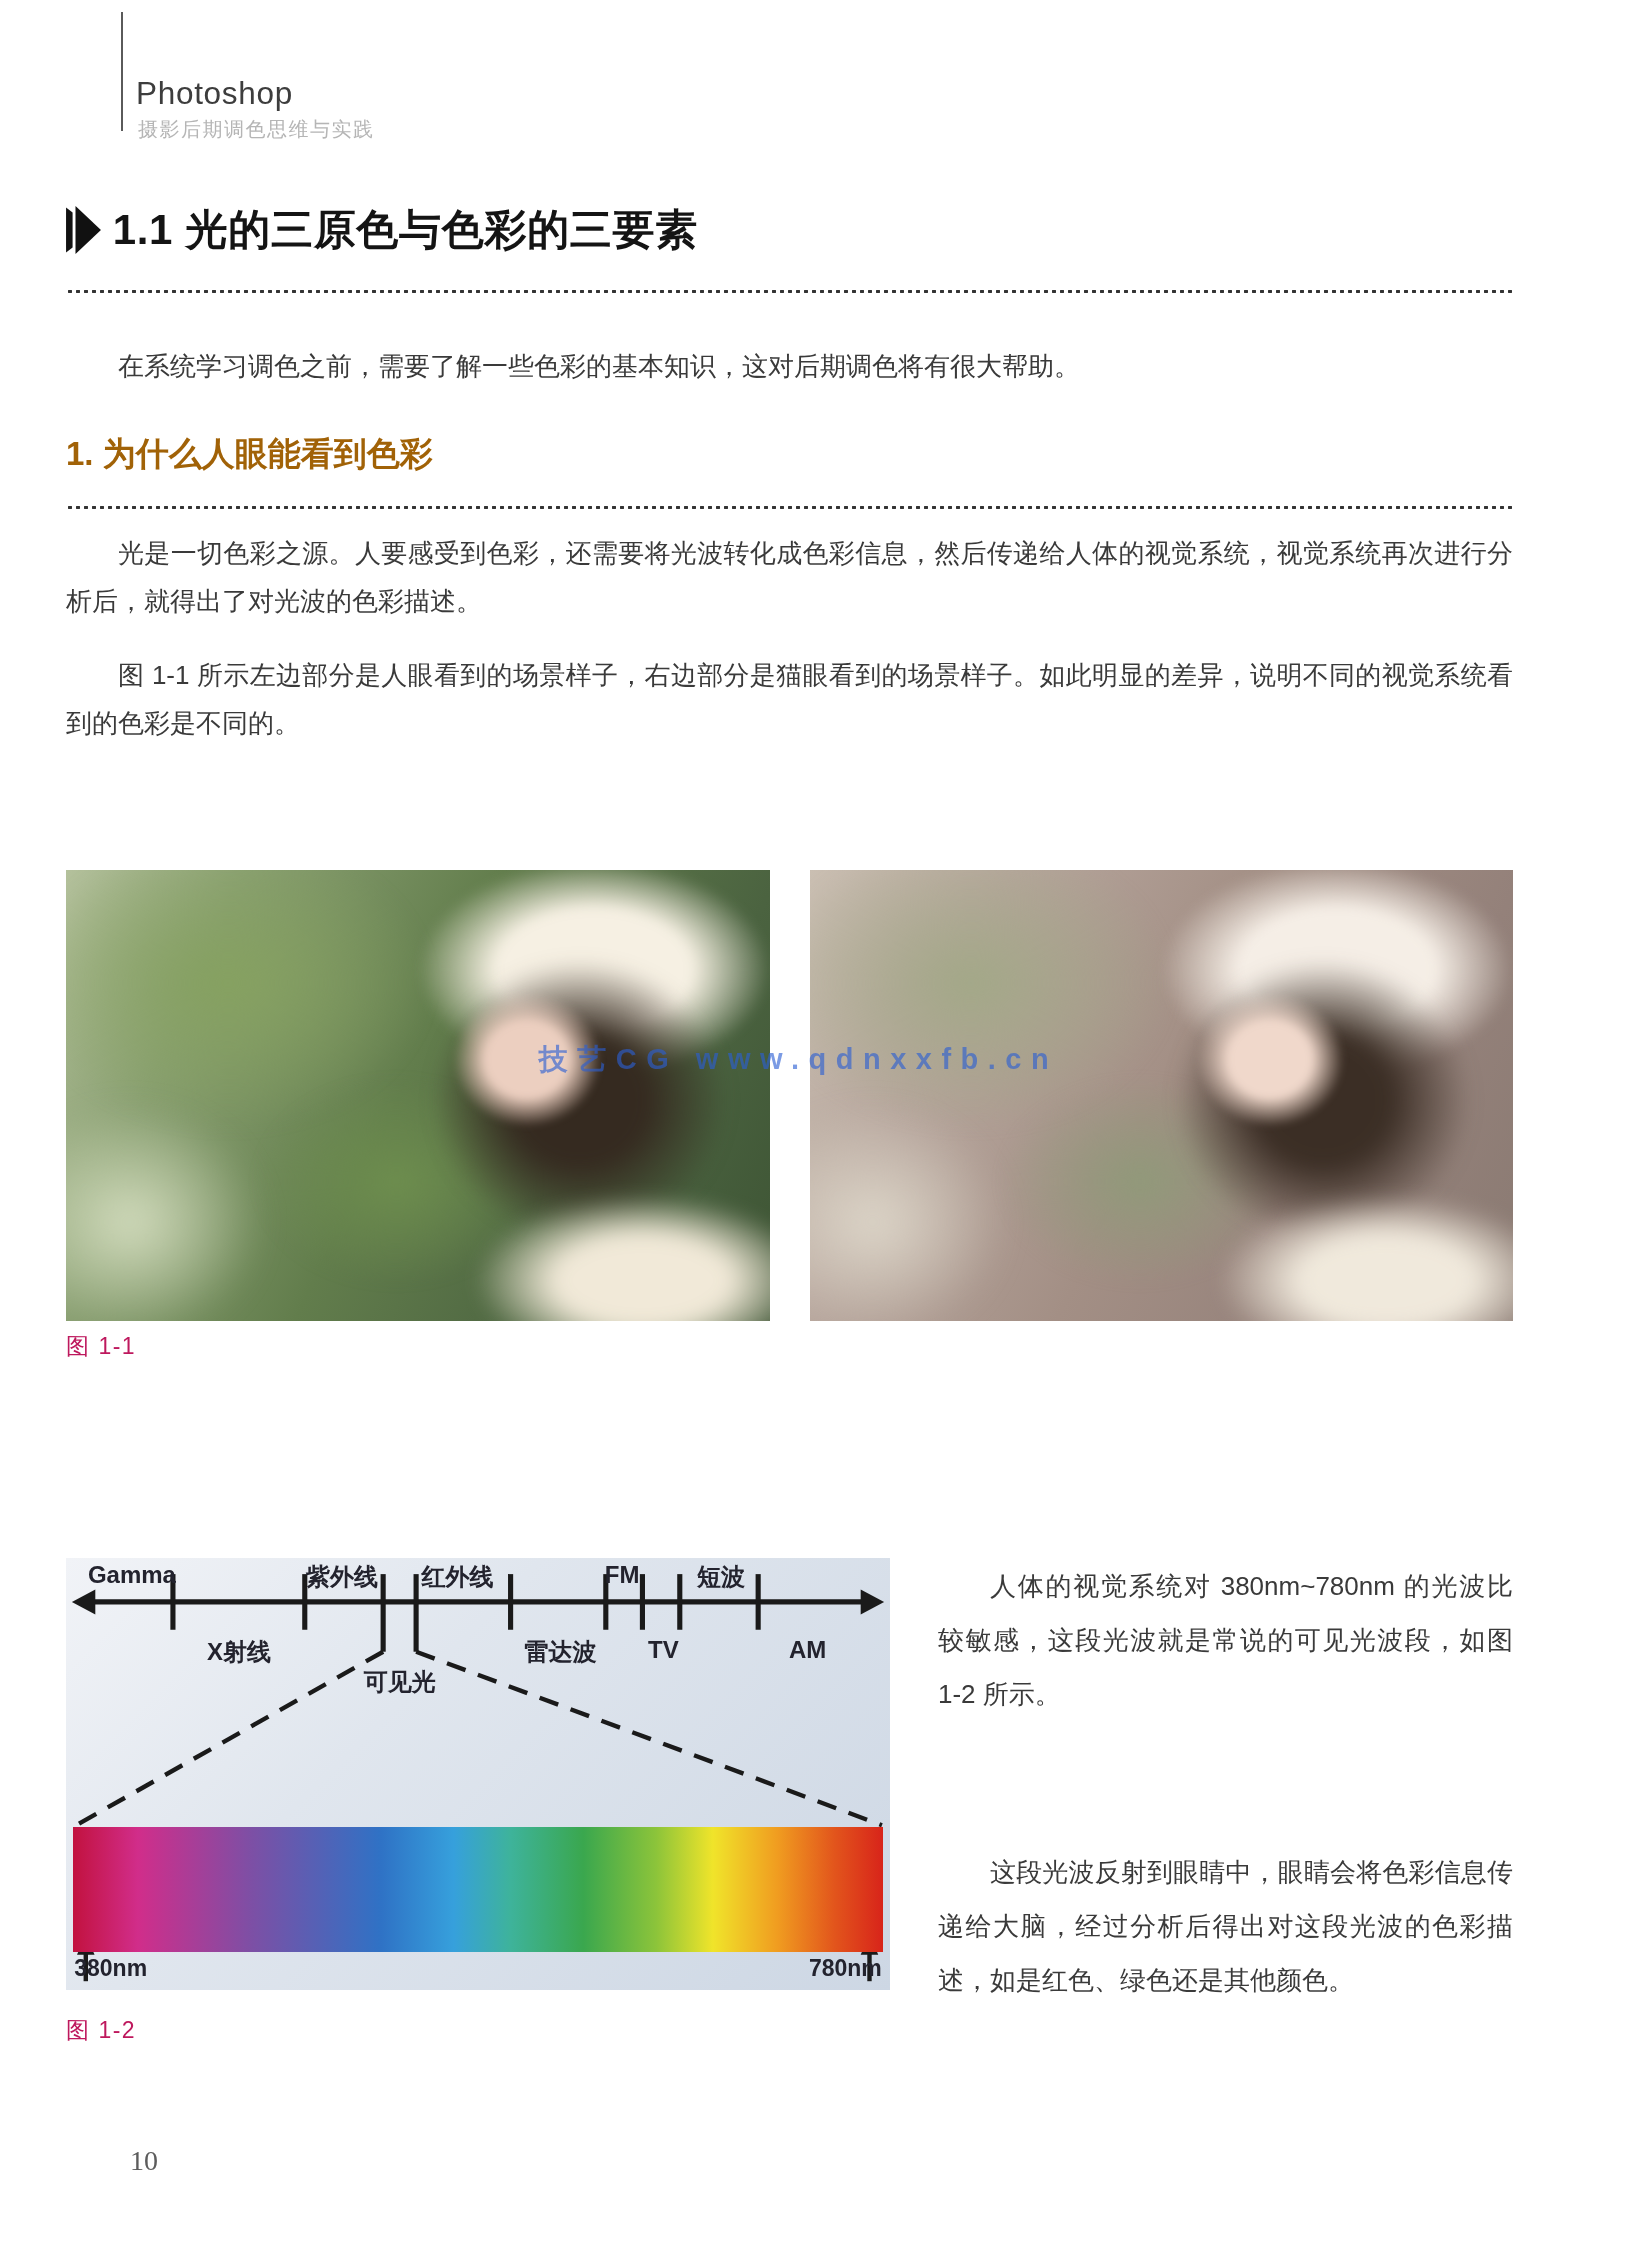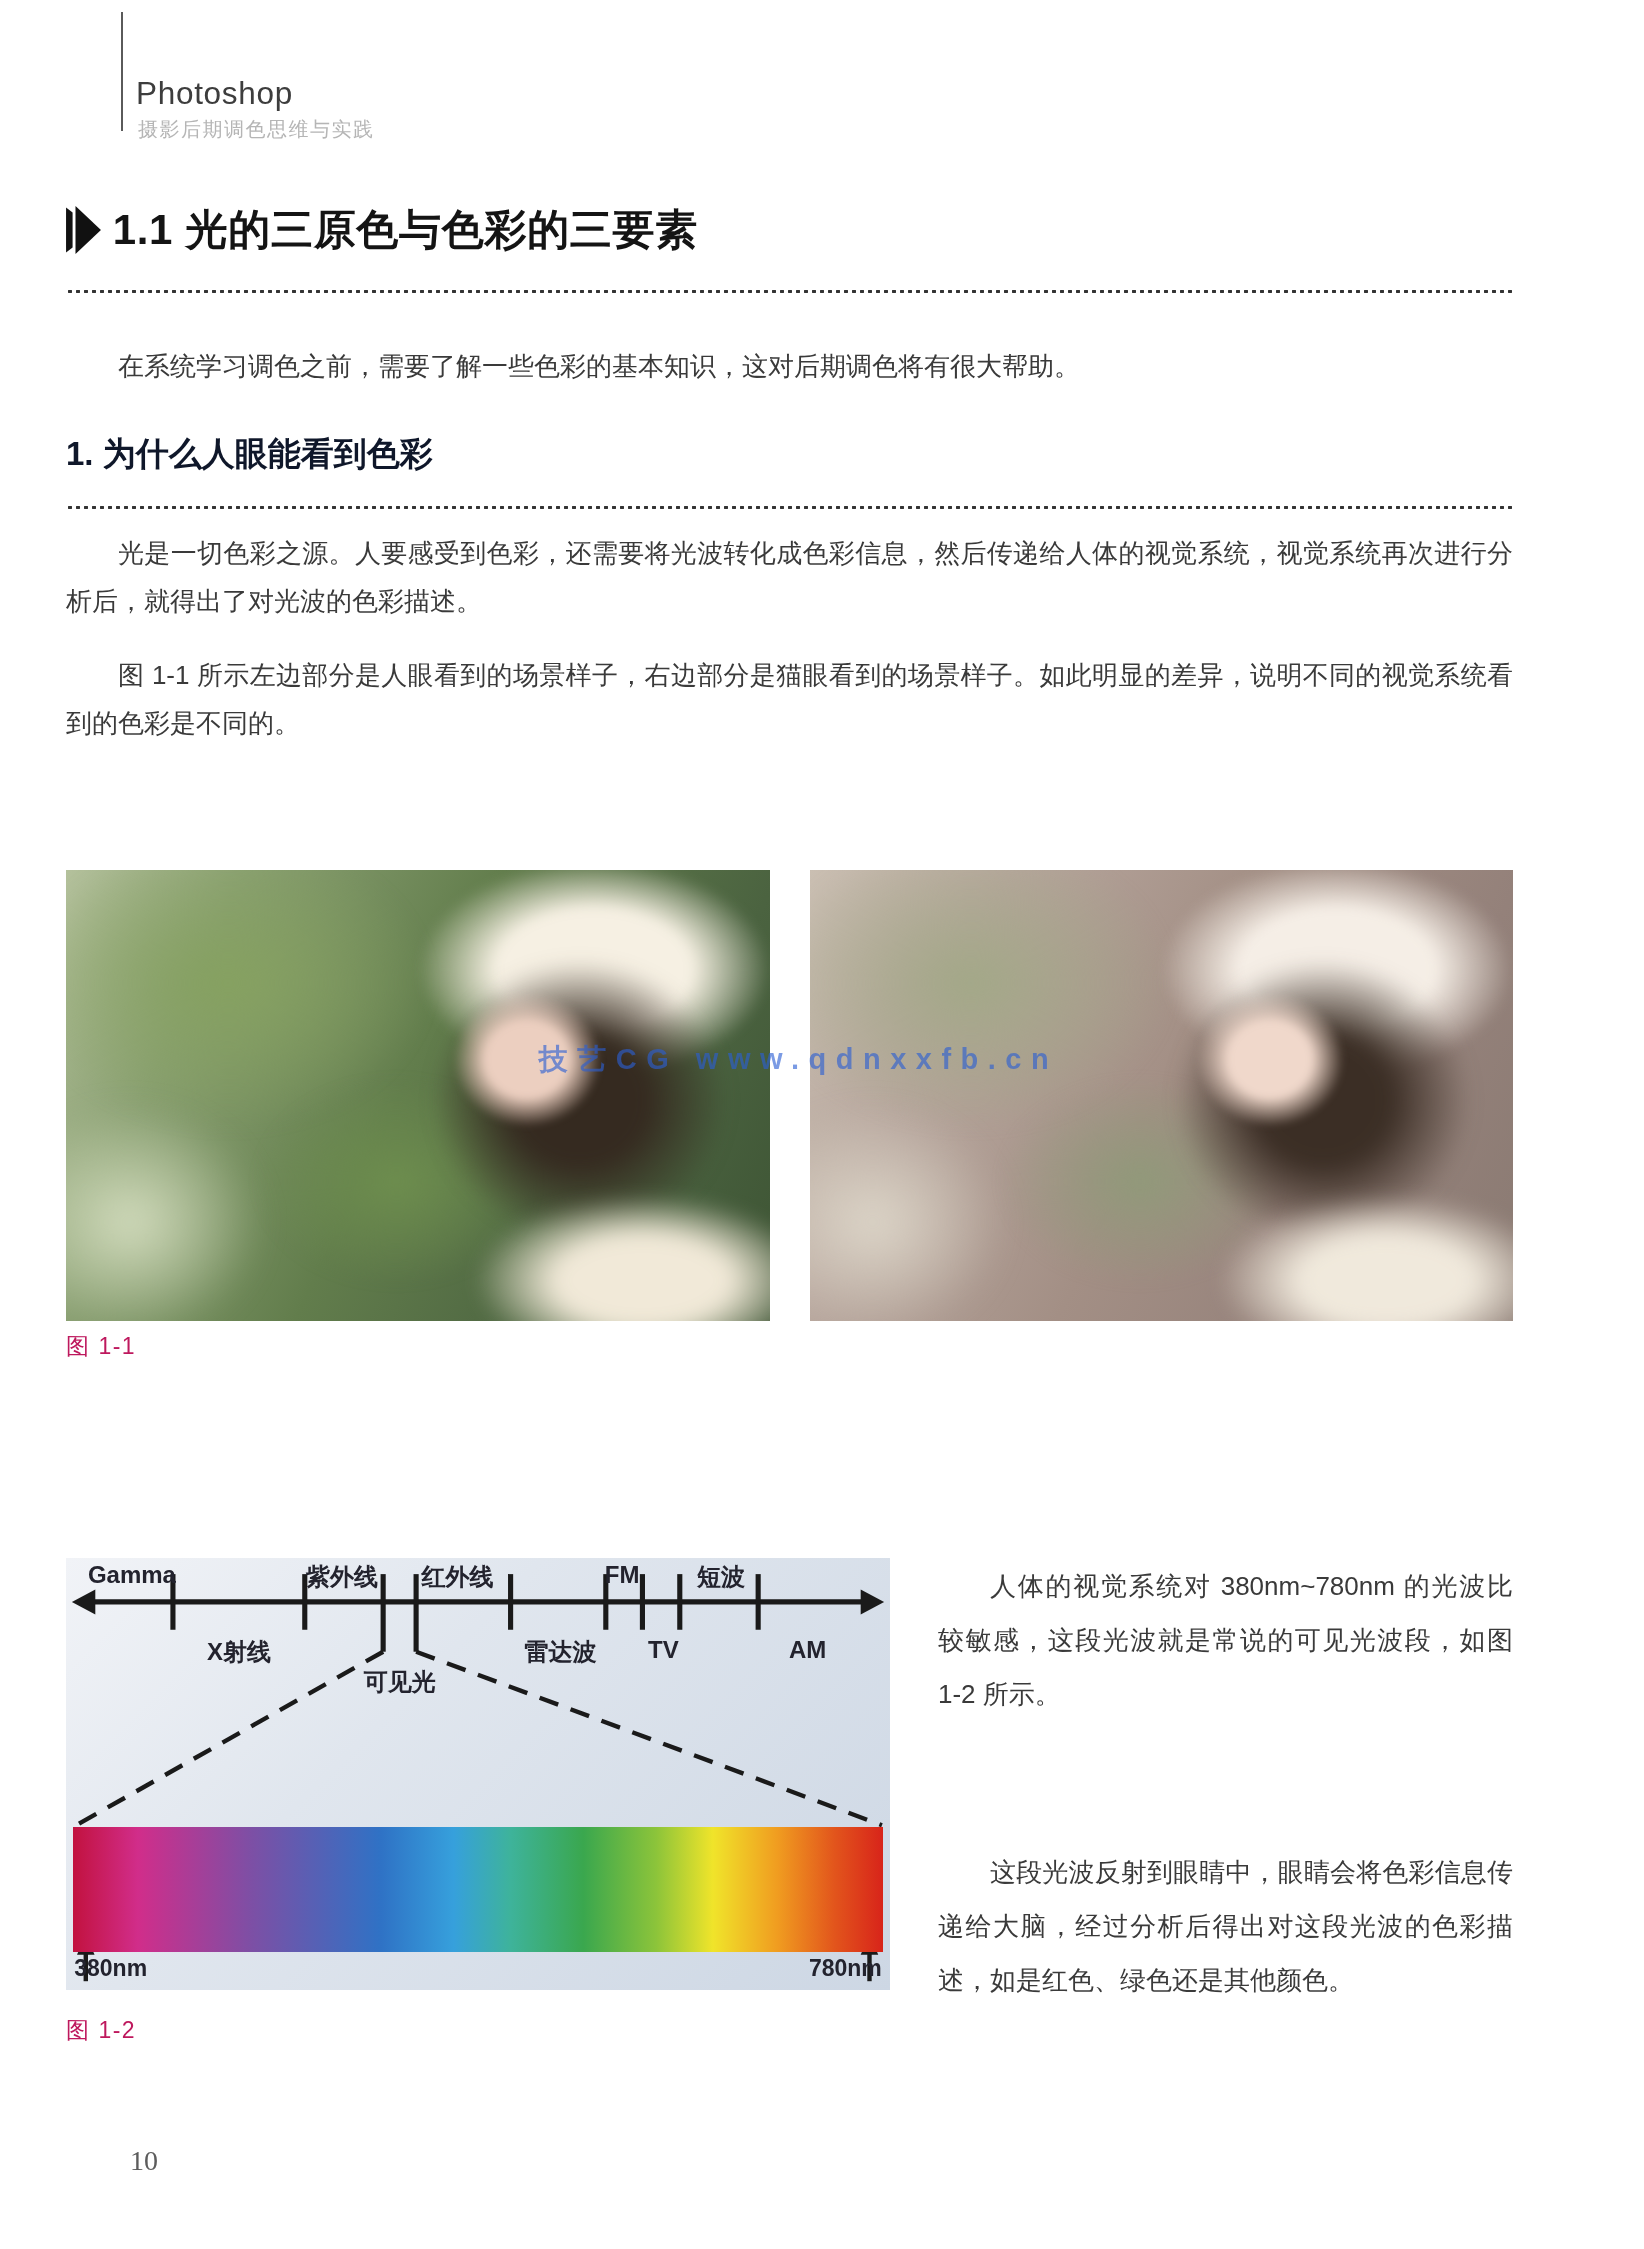--- a/index.html
+++ b/index.html
@@ -22,21 +22,21 @@
   .h1row .marker{width:35px;height:48px;flex:0 0 auto;}
   .h1row .h1text{font-size:42px;font-weight:bold;color:#141414;letter-spacing:0.7px;}
   .dotline{height:5.1px;background-image:radial-gradient(circle 1.9px at 50% 50%, #333 95%, transparent);
            background-size:8px 5.1px;background-repeat:repeat-x;background-position:left center;}
   .dl1{margin-top:34px;}
   .dl2{margin-top:28px;}
 
   
   .para{font-size:26px;line-height:48px;text-align:justify;color:#3a3a3a;text-indent:2em;}
   .p1{margin-top:48px;}
-  .h2{margin-top:42px;font-size:33px;font-weight:bold;color:#0f172a;}
+  .h2{margin-top:42px;font-size:33px;font-weight:bold;color:#a16207;}
   .p2{margin-top:19px;}
   .p3{margin-top:32px;}
   .p4{margin-top:25px;}
 
   
   .photos{margin-top:123px;position:relative;display:flex;gap:40px;height:451px;}
   .photo{position:relative;flex:1 1 0;overflow:hidden;}
   .photo .blob{position:absolute;border-radius:50%;}
   .photo-left{background:linear-gradient(115deg,#b4c19c 0%,#8aa072 20%,#627d4c 48%,#4b6340 78%,#3d5434 100%);}
   .photo-left .leaves1{left:-6%;top:-8%;width:58%;height:66%;background:radial-gradient(closest-side,#86a161,rgba(134,161,97,0));filter:blur(7.3px);}

